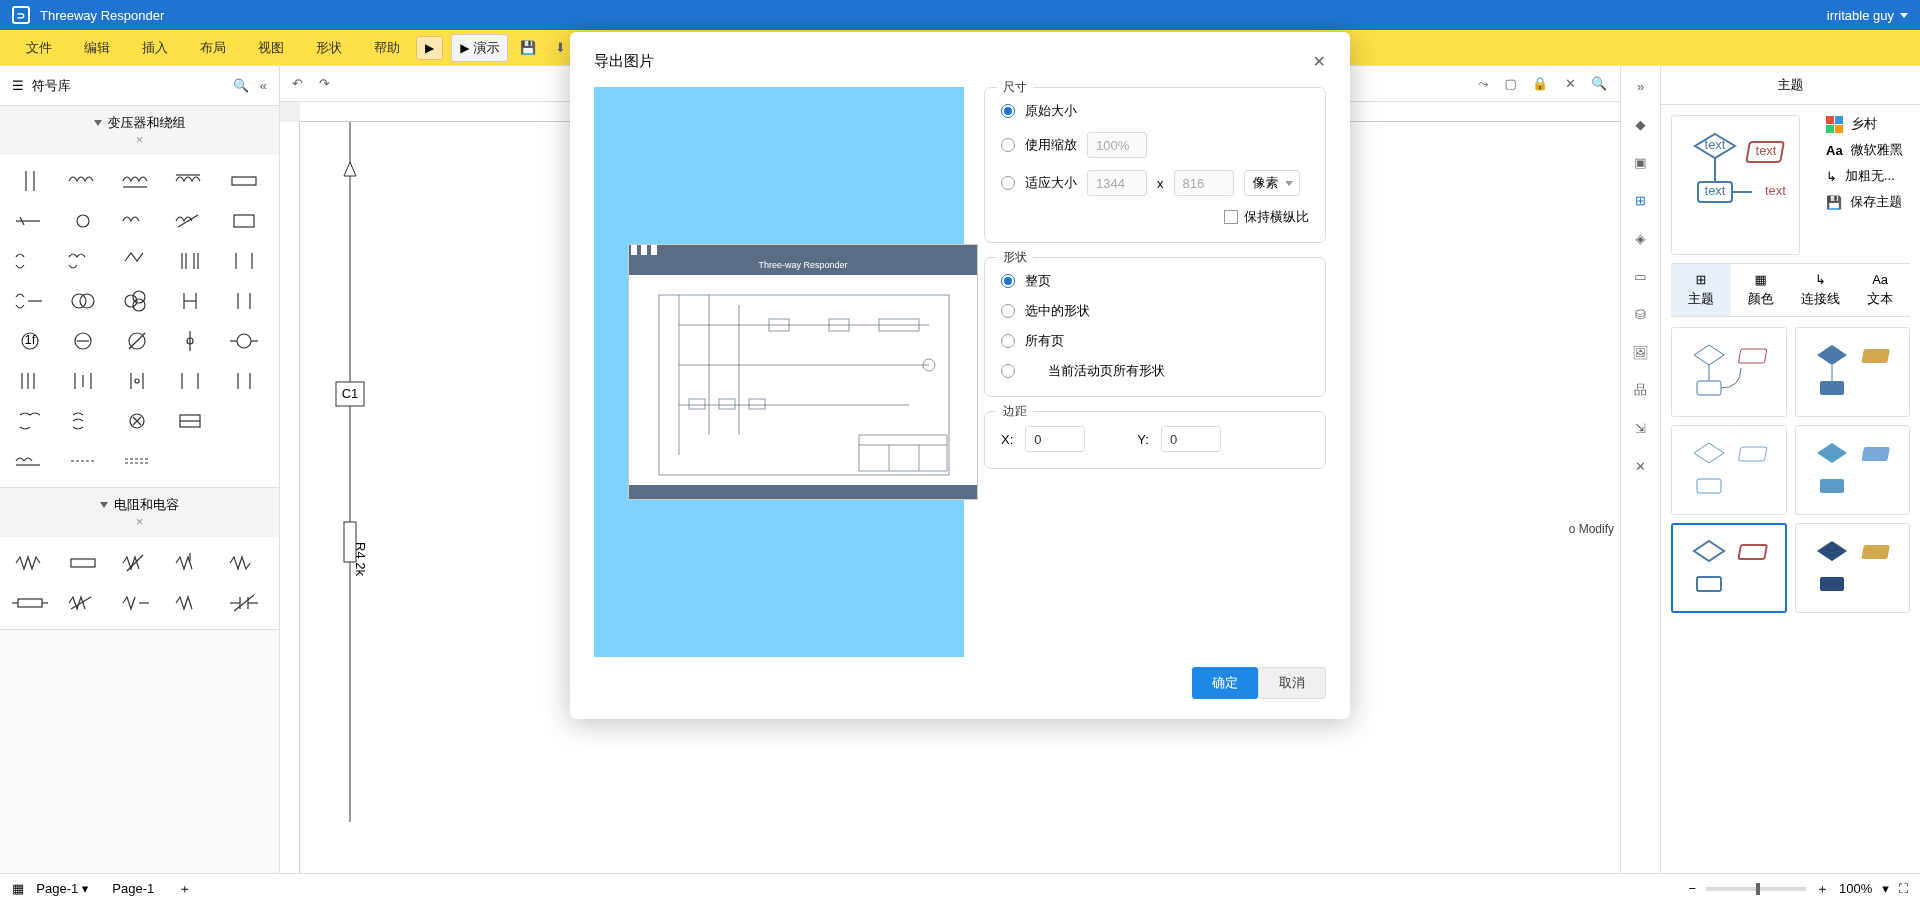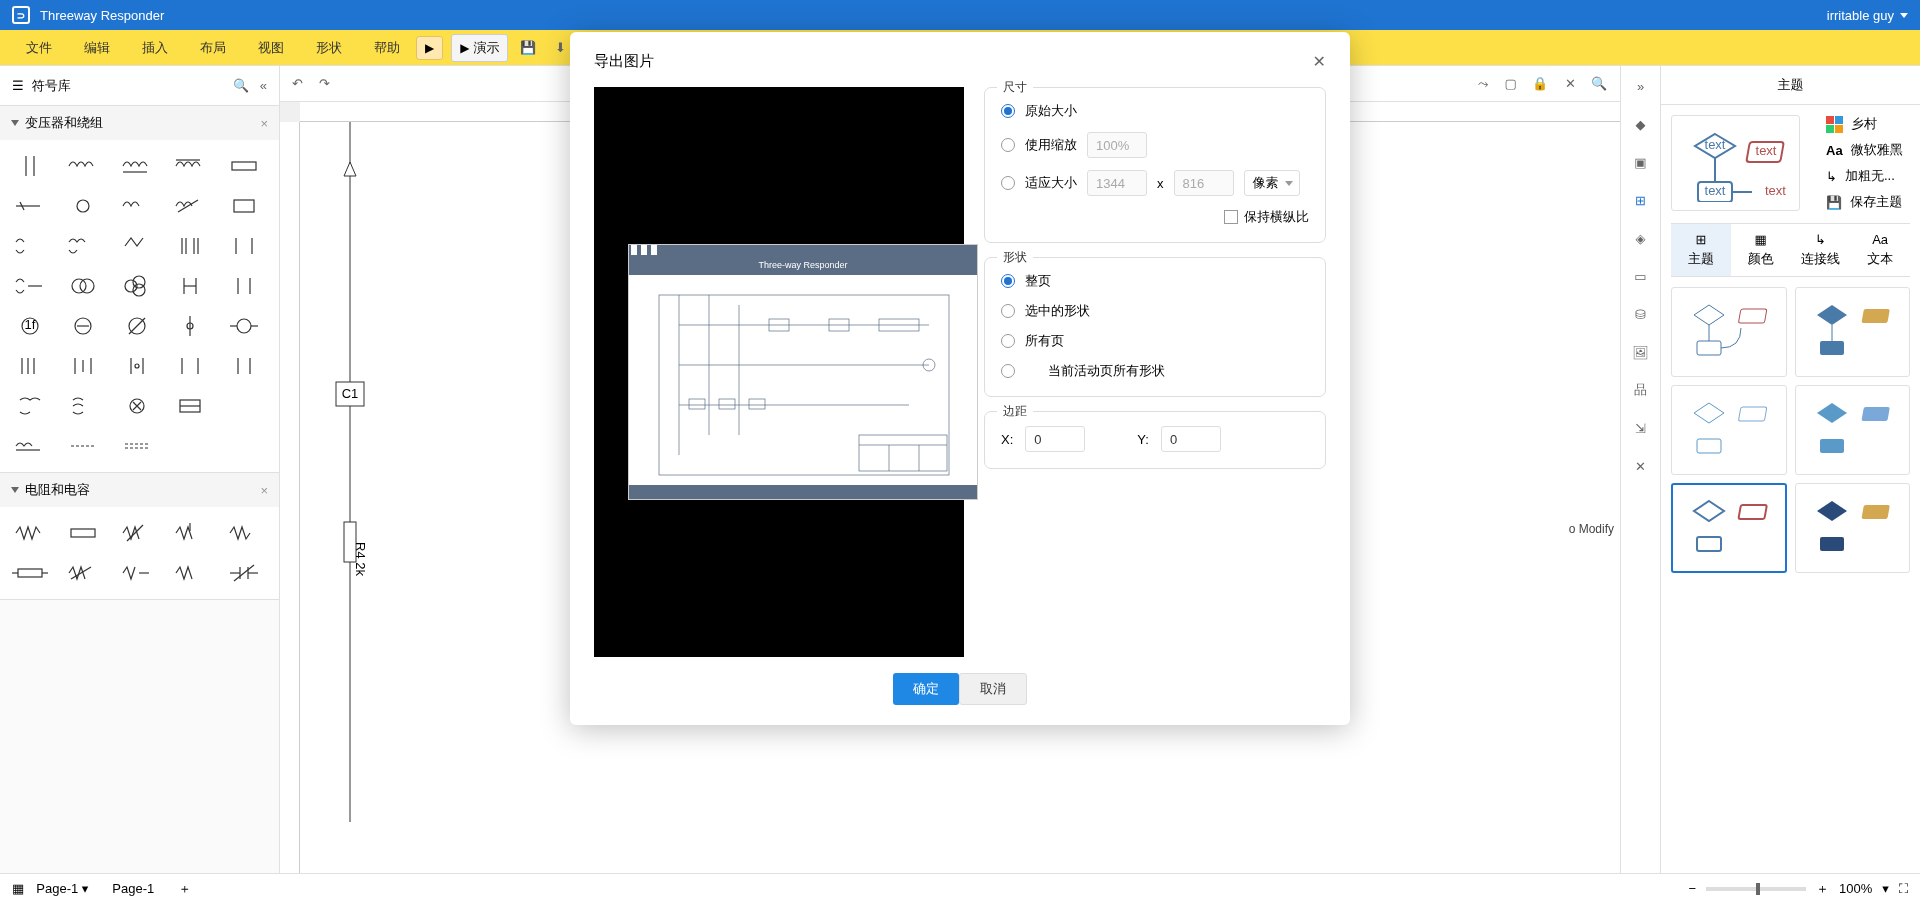--- a/index.html
+++ b/index.html
@@ -22,21 +22,21 @@
 .menu-btn.highlight{background:#ffe9b0;border-color:#e8c060;}
 .icon-btn{width:24px;height:24px;display:flex;align-items:center;justify-content:center;cursor:pointer;color:#666;}
 
 
 .main{display:flex;height:calc(100% - 66px - 30px);}
 .left-panel{width:280px;border-right:1px solid #e0e0e0;display:flex;flex-direction:column;background:#fafafa;}
 .panel-header{height:40px;display:flex;align-items:center;justify-content:space-between;padding:0 12px;border-bottom:1px solid #e0e0e0;background:#fff;}
 .panel-title{display:flex;align-items:center;gap:8px;font-weight:500;}
 .panel-icons{display:flex;gap:10px;color:#666;}
 .lib-section{border-bottom:1px solid #e0e0e0;}
-.lib-header{padding:8px 11px;display:flex;align-items:center;justify-content:space-between;cursor:pointer;background:#f5f5f5;}
+.lib-header{padding:8px 24px;display:flex;align-items:center;justify-content:space-between;cursor:pointer;background:#f5f5f5;flex-direction:column;}
 .lib-header-left{display:flex;align-items:center;gap:6px;}
 .tri{width:0;height:0;border-left:4px solid transparent;border-right:4px solid transparent;border-top:6px solid #666;}
 .lib-close{color:#999;cursor:pointer;}
 .lib-grid{display:grid;grid-template-columns:repeat(5,1fr);gap:4px;padding:8px;background:#fff;}
 .lib-item{width:44px;height:36px;display:flex;align-items:center;justify-content:center;cursor:move;color:#333;}
 .lib-item svg{width:36px;height:28px;}
 
 
 .canvas-area{flex:1;position:relative;background:#f0f0f0;overflow:hidden;}
 .toolbar2{height:36px;background:#fff;border-bottom:1px solid #e0e0e0;display:flex;align-items:center;padding:0 12px;gap:16px;}
@@ -74,41 +74,41 @@
 .zoom-slider{width:100px;height:4px;background:#ddd;position:relative;}
 .zoom-thumb{position:absolute;left:50%;top:-4px;width:4px;height:12px;background:#666;}
 
 
 .modal-overlay{position:absolute;inset:0;background:rgba(0,0,0,0);display:flex;align-items:flex-start;justify-content:center;z-index:100;}
 .modal{margin-top:32px;width:780px;background:#fff;border-radius:6px;box-shadow:0 4px 30px rgba(0,0,0,0.25);padding:20px 24px;}
 .modal-head{display:flex;justify-content:space-between;align-items:center;margin-bottom:16px;}
 .modal-title{font-size:15px;font-weight:500;}
 .modal-close{cursor:pointer;font-size:16px;color:#666;}
 .modal-body{display:flex;gap:20px;}
-.modal-preview{width:370px;height:570px;background:#000000;display:flex;align-items:center;justify-content:center;padding-left:48px;}
+.modal-preview{width:370px;height:570px;background:#7dd3fc;display:flex;align-items:center;justify-content:center;padding-left:48px;}
 .preview-inner{width:350px;height:256px;background:#fff;border:1px solid #ccc;position:relative;}
 .preview-titlebar{height:20px;background:#5a6d84;color:#fff;font-size:9px;display:flex;align-items:center;justify-content:center;}
 .preview-footer{position:absolute;bottom:0;left:0;right:0;height:14px;background:#5a6d84;}
 .modal-form{flex:1;}
 .fieldset{border:1px solid #ddd;border-radius:7px;padding:14px 16px 16px;margin-bottom:14px;position:relative;}
 .fieldset-legend{position:absolute;top:-9px;left:12px;background:#fff;padding:0 6px;font-size:12px;color:#333;}
 .radio-row{display:flex;align-items:center;gap:10px;margin-bottom:12px;}
 .radio-row:last-child{margin-bottom:0;gap:33px;}
 .radio{width:14px;height:14px;border:1px solid #999;border-radius:50%;display:flex;align-items:center;justify-content:center;cursor:pointer;}
 .radio.checked{border-color:#1f74d1;}
 .radio.checked::after{content:"";width:8px;height:8px;background:#1f74d1;border-radius:50%;}
 .num-input{width:60px;height:26px;border:1px solid #ddd;border-radius:3px;padding:0 8px;color:#aaa;background:#fafafa;}
 .num-input.active{color:#333;background:#fff;}
 .select-box{height:26px;border:1px solid #ddd;border-radius:3px;padding:0 20px 0 8px;display:flex;align-items:center;position:relative;cursor:pointer;min-width:56px;}
 .select-box::after{content:"";position:absolute;right:6px;top:10px;border-left:4px solid transparent;border-right:4px solid transparent;border-top:5px solid #999;}
 .checkbox-row{display:flex;align-items:center;gap:6px;justify-content:flex-end;margin-top:8px;}
 .checkbox{width:14px;height:14px;border:1px solid #999;cursor:pointer;}
 .margin-row{display:flex;align-items:center;gap:12px;}
 .format-row{display:flex;gap:40px;}
-.modal-foot{display:flex;justify-content:center;margin-top:16px;}
+.modal-foot{display:flex;justify-content:flex-end;margin-top:10px;}
 .btn{padding:6px 20px;border-radius:3px;cursor:pointer;font-size:13px;}
 .btn-primary{background:#1f88e5;color:#fff;border:none;}
 .btn-default{background:#f0f0f0;color:#333;border:1px solid #ddd;}
 
 
 .stk{stroke:#333;stroke-width:1.2;fill:none;}
 </style>
 </head>
 <body>
 
@@ -497,21 +497,21 @@
     <div class="rt-icon">🖼</div>
     <div class="rt-icon">品</div>
     <div class="rt-icon">⇲</div>
     <div class="rt-icon">✕</div>
   </div>
 
   <div class="right-panel">
     <div class="rp-header">主题</div>
     <div class="rp-body">
       <div style="display:flex;gap:10px;">
-        <div class="theme-preview" style="flex:1;height:96px">
+        <div class="theme-preview" style="flex:1;height:140px">
           <svg width="100%" height="100%">
               <polygon points="35,10 55,22 35,34 15,22" fill="none" stroke="#4a7aa8" stroke-width="2"></polygon>
               <text x="35" y="25" font-size="9" text-anchor="middle" fill="#4a7aa8">text</text>
               <rect x="73" y="18" width="34" height="20" rx="3" fill="none" stroke="#b05050" stroke-width="2" transform="skewX(-10)"></rect>
               <text x="86" y="31" font-size="9" text-anchor="middle" fill="#b05050">text</text>
               <line x1="35" y1="34" x2="35" y2="58" stroke="#4a7aa8" stroke-width="2"></line>
               <rect x="18" y="58" width="34" height="20" rx="3" fill="none" stroke="#4a7aa8" stroke-width="2"></rect>
               <text x="35" y="71" font-size="9" text-anchor="middle" fill="#4a7aa8">text</text>
               <line x1="52" y1="68" x2="72" y2="68" stroke="#4a7aa8" stroke-width="2"></line>
               <text x="85" y="71" font-size="9" fill="#b05050">text</text>

